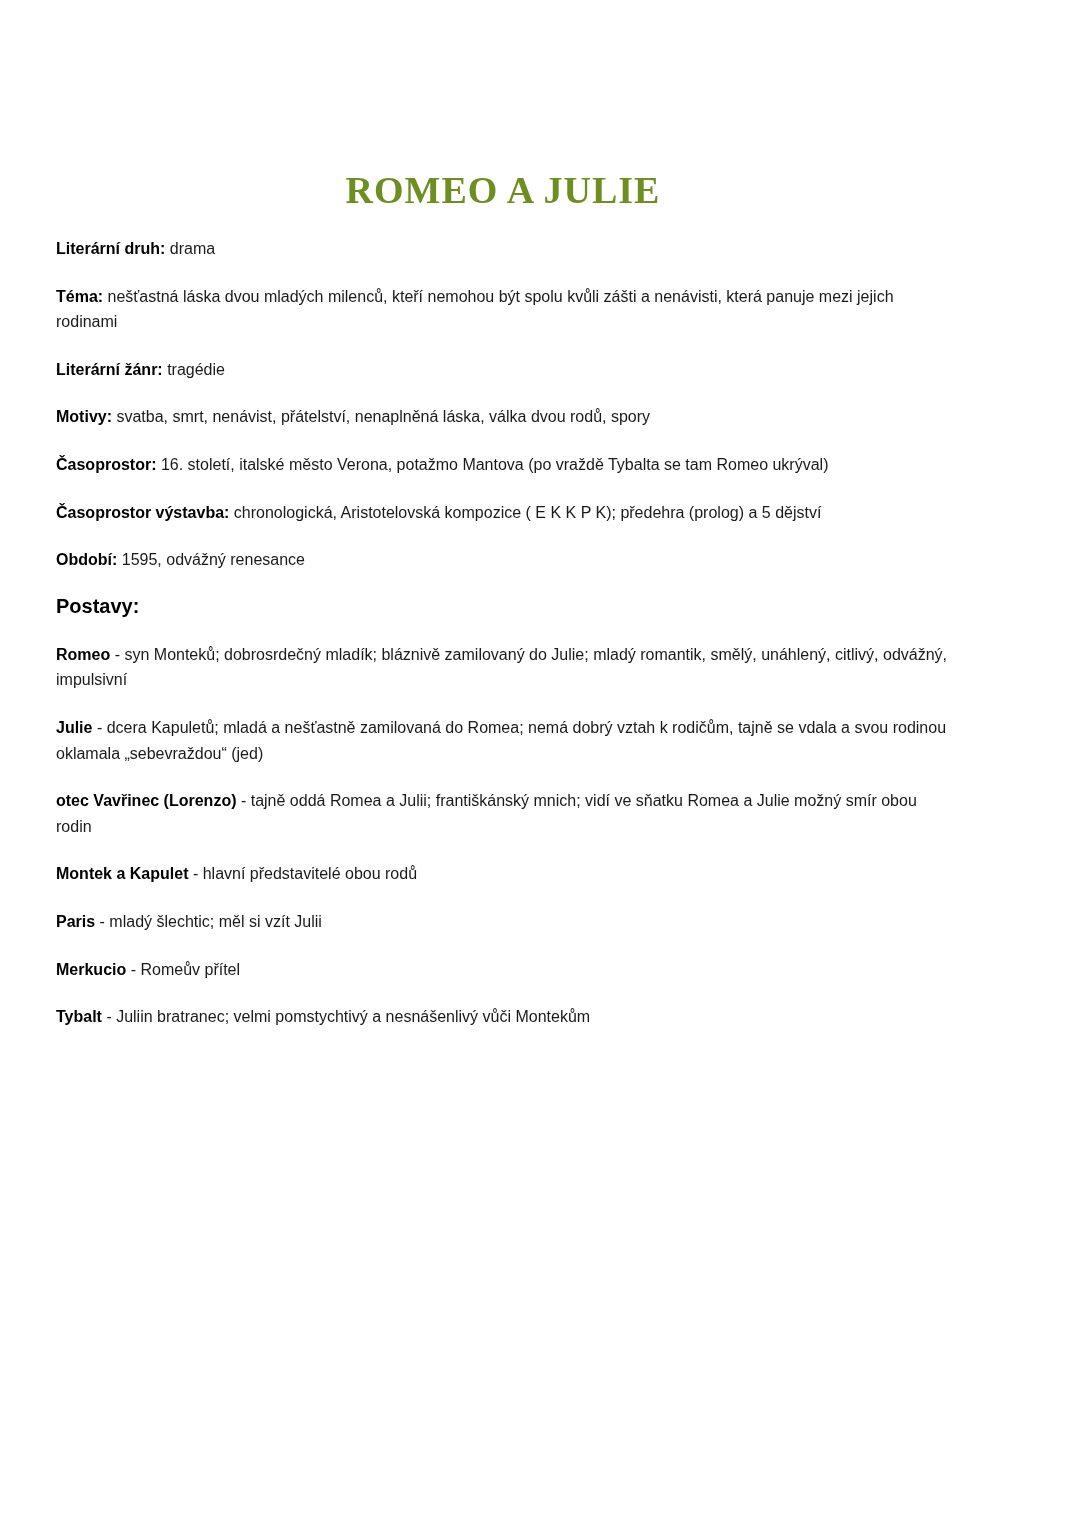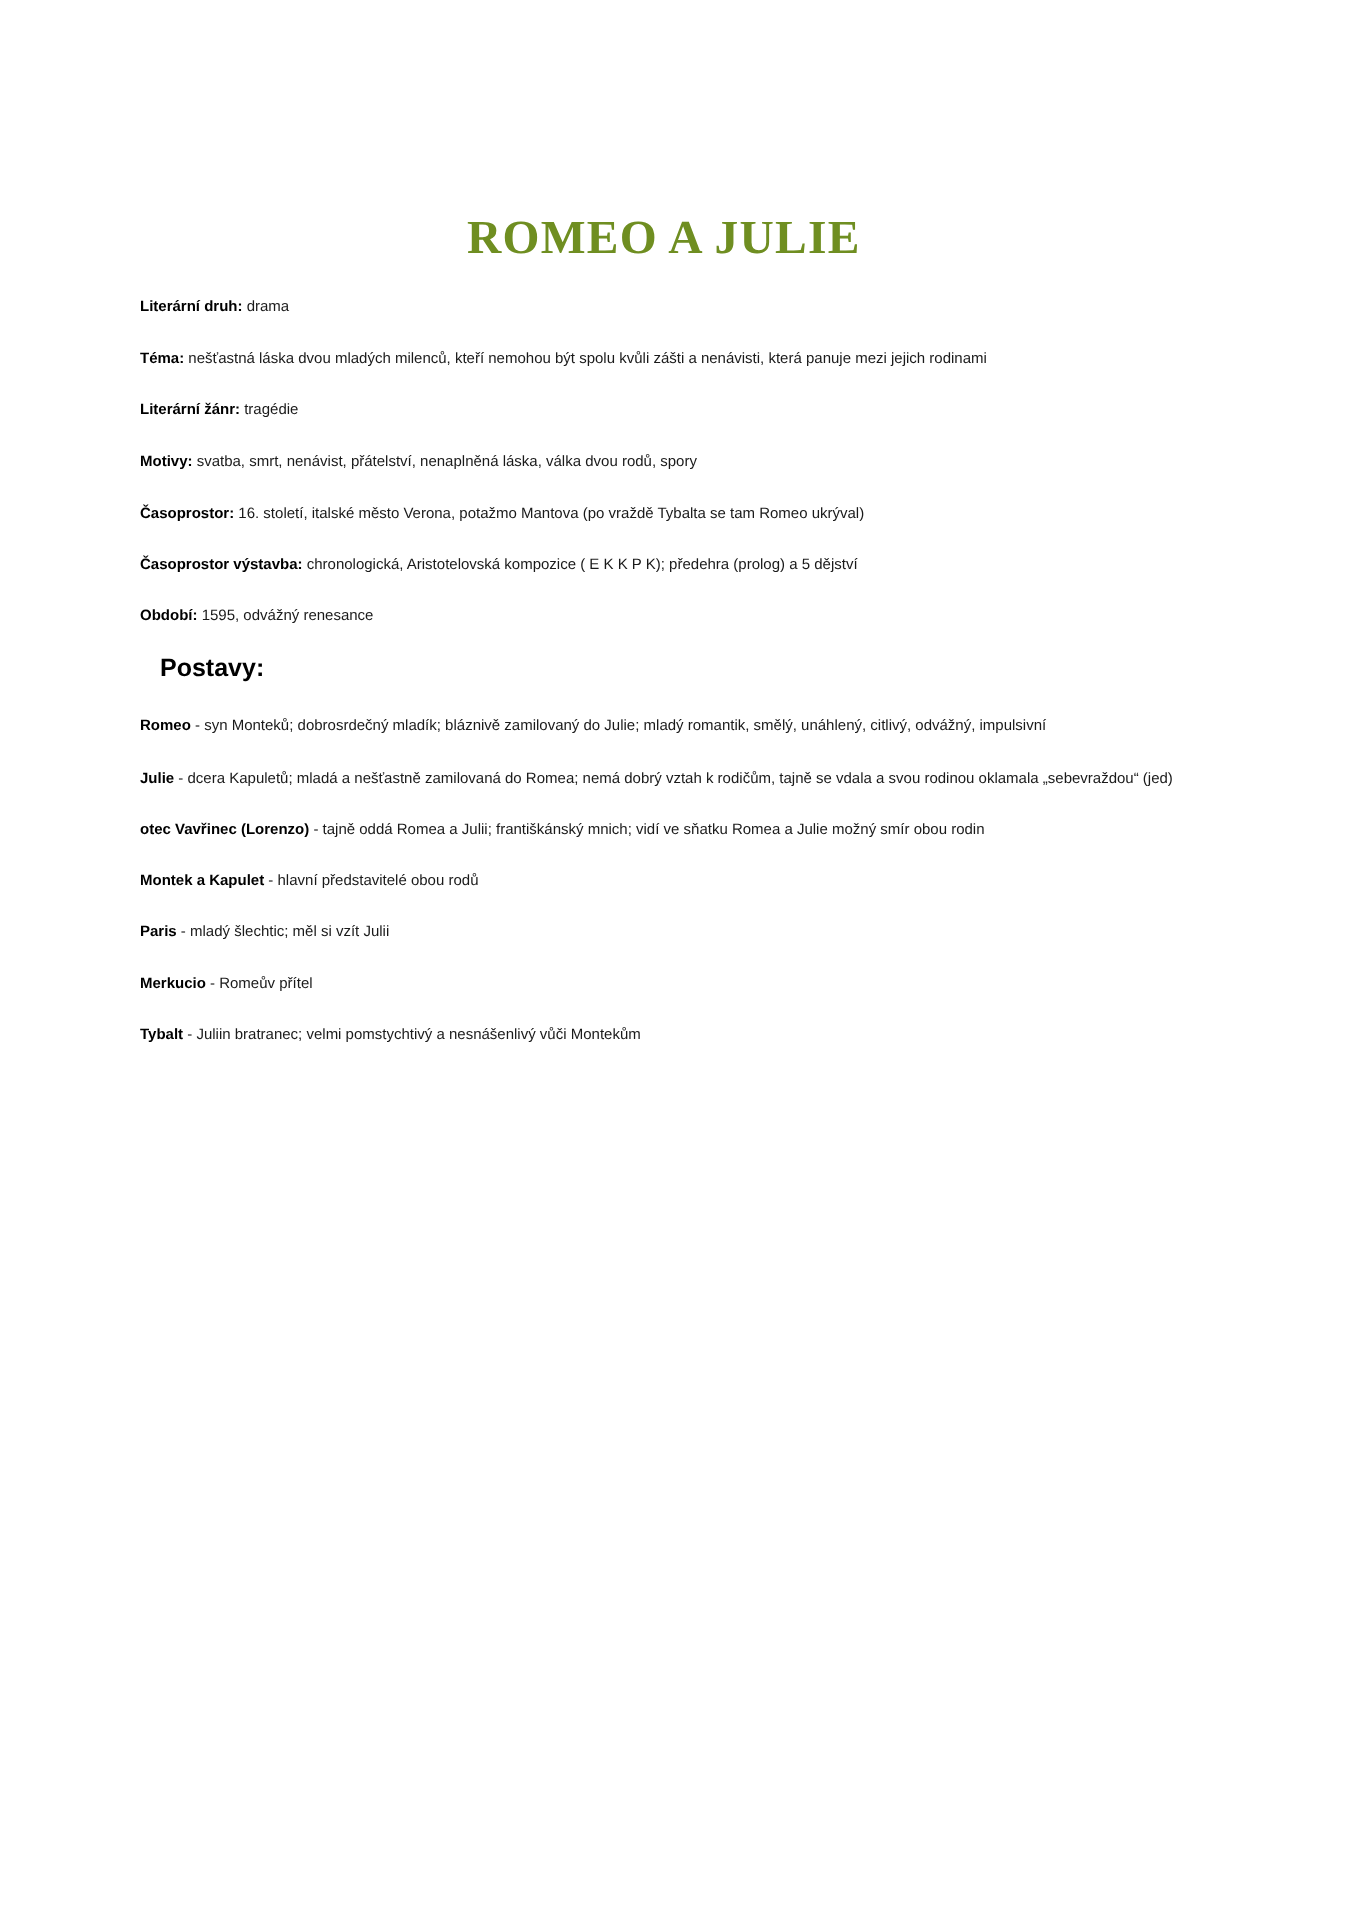--- a/index.html
+++ b/index.html
@@ -5,47 +5,47 @@
   html, body {
     margin: 0;
     padding: 0;
     background: #ffffff;
   }
   .page {
     width: 1080px;
     min-height: 1527px;
     background: #ffffff;
     box-sizing: border-box;
-    padding: 168px 130px 80px 112px;
+    padding: 168px 130px 80px 56px;
     font-family: "Liberation Sans", sans-serif;
     color: #1a1a1a;
   }
   .doc-title {
     font-family: "Liberation Serif", serif;
     font-weight: bold;
     font-size: 38px;
     letter-spacing: 1px;
     color: #6f8e21;
     text-align: center;
     margin: 0 0 24px 0;
   }
   .para {
-    font-size: 12px;
+    font-size: 16px;
     line-height: 1.6;
     margin: 0 0 22px 0;
   }
   .para b, .para strong {
     font-weight: bold;
     color: #000000;
   }
   .section-heading {
     font-size: 20px;
     font-weight: bold;
     color: #000000;
-    margin: 4px 0 24px 16px;
+    margin: 4px 0 24px 0;
   }
 </style>
 </head>
 <body>
 
 <div class="page">
 
   <h1 class="doc-title">ROMEO A JULIE</h1>
 
   <p class="para">

